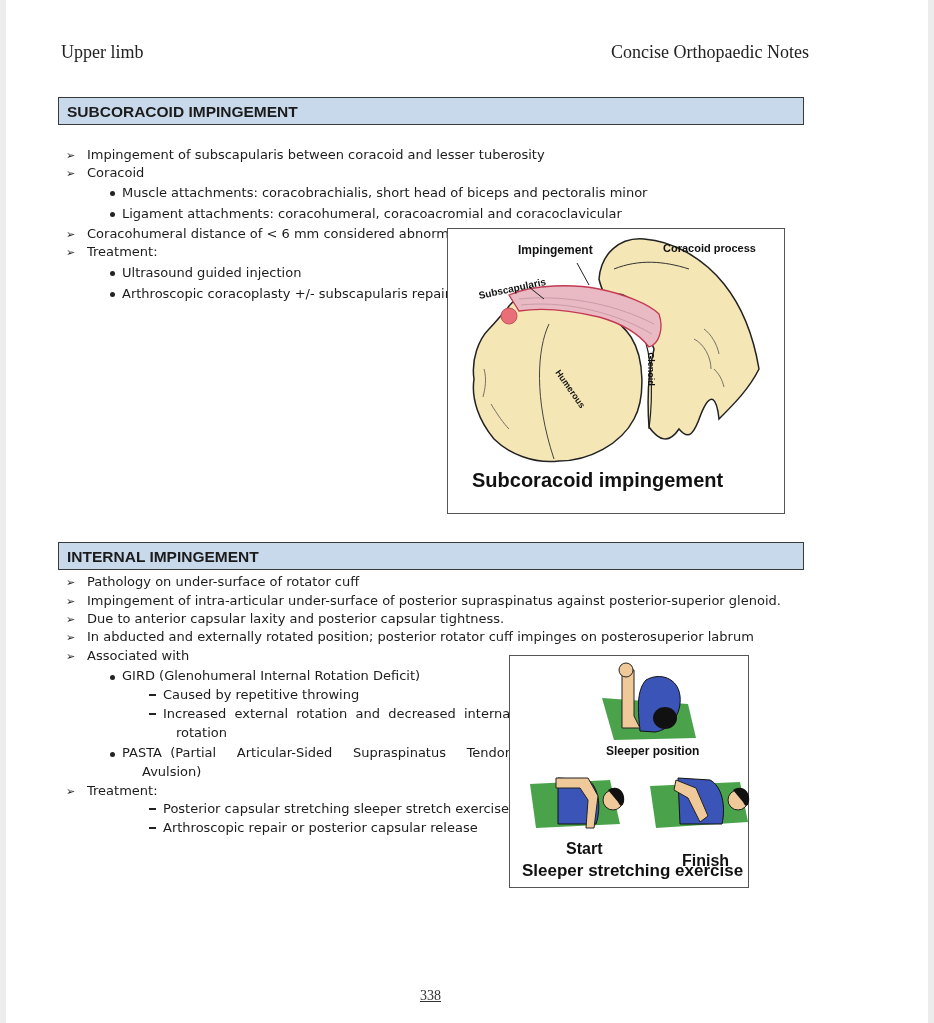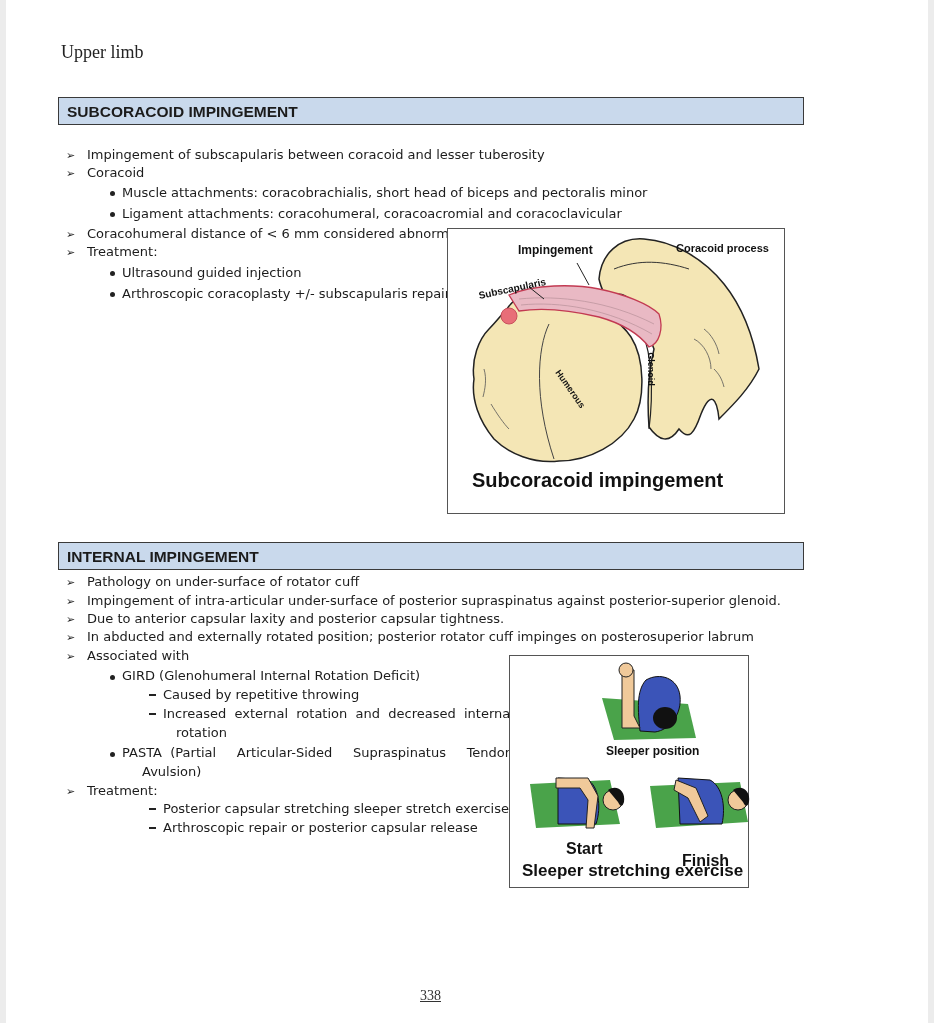--- a/index.html
+++ b/index.html
@@ -36,20 +36,21 @@
   .fig-caption { position: absolute; font-family: "Liberation Sans", "DejaVu Sans", sans-serif; font-weight: bold; color: #111; white-space: nowrap; }
   .fig-label { position: absolute; font-family: "Liberation Sans", "DejaVu Sans", sans-serif; font-weight: bold; color: #111; font-size: 11px; white-space: nowrap; }
   .page-number { position: absolute; left: 414px; top: 988px; font-family: "Liberation Serif", "DejaVu Serif", serif; font-size: 14px; color: #333; text-decoration: underline; }
 </style>
 </head>
 <body>
 
 <div class="page">
 
   <div class="running-left">Upper limb</div>
+  <div class="running-right">Concise Orthopaedic Notes</div>
 
   <div class="section-bar bar1">SUBCORACOID IMPINGEMENT</div>
 
   <span class="arrow" style="left:60px;top:149px">➢</span>
   <span class="txt" style="left:81px;top:147px">Impingement of subscapularis between coracoid and lesser tuberosity</span>
 
   <span class="arrow" style="left:60px;top:167px">➢</span>
   <span class="txt" style="left:81px;top:165px">Coracoid</span>
 
   <span class="dot" style="left:104px;top:191px"></span>
@@ -85,21 +86,21 @@
 
       <path d="M60,66 C85,55 125,55 150,60 C175,65 200,75 210,85 C215,100 210,115 200,118 C190,105 175,95 150,88 C125,82 95,78 70,82 Z" fill="#e9b9c4" stroke="#c23a52" stroke-width="1.3"></path>
       <path d="M70,70 C110,66 160,72 205,95 M72,76 C110,72 160,80 203,105" fill="none" stroke="#b8909a" stroke-width="0.7"></path>
 
       <circle cx="60" cy="87" r="8" fill="#e86e78" stroke="#c8505c" stroke-width="1"></circle>
 
       <line x1="128" y1="34" x2="140" y2="56" stroke="#222" stroke-width="1"></line>
       <line x1="80" y1="58" x2="95" y2="70" stroke="#222" stroke-width="1"></line>
     </svg>
     <span class="fig-label" style="left:70px;top:14px;font-size:12px">Impingement</span>
-    <span class="fig-label" style="left:228px;top:13px">Coracoid process</span>
+    <span class="fig-label" style="left:215px;top:13px">Coracoid process</span>
     <span class="fig-label" style="left:30px;top:54px;font-size:10px;transform:rotate(-12deg)">Subscapularis</span>
     <span class="fig-label" style="left:100px;top:155px;font-size:9px;transform:rotate(55deg)">Humerous</span>
     <span class="fig-label" style="left:186px;top:135px;font-size:9px;transform:rotate(90deg)">Glenoid</span>
     <span class="fig-caption" style="left:24px;top:240px;font-size:20px">Subcoracoid impingement</span>
   </div>
 
   <div class="section-bar bar2">INTERNAL IMPINGEMENT</div>
 
   <span class="arrow" style="left:60px;top:576px">➢</span>
   <span class="txt" style="left:81px;top:574px">Pathology on under-surface of rotator cuff</span>

